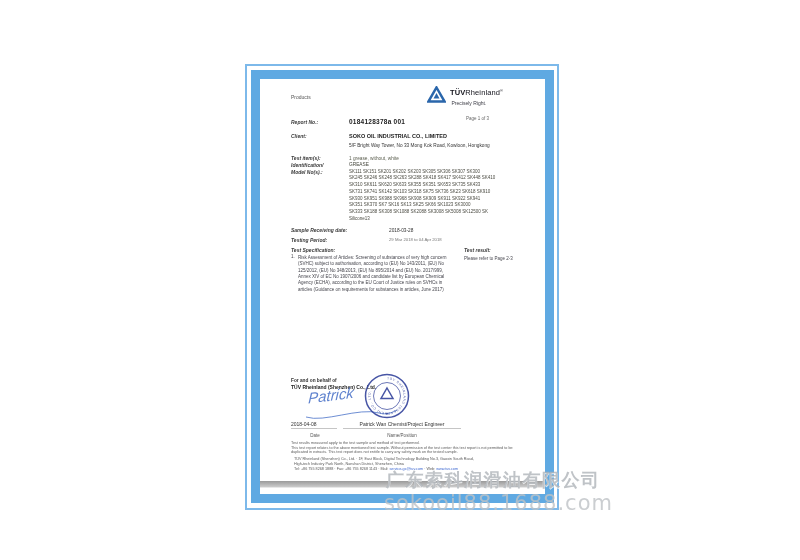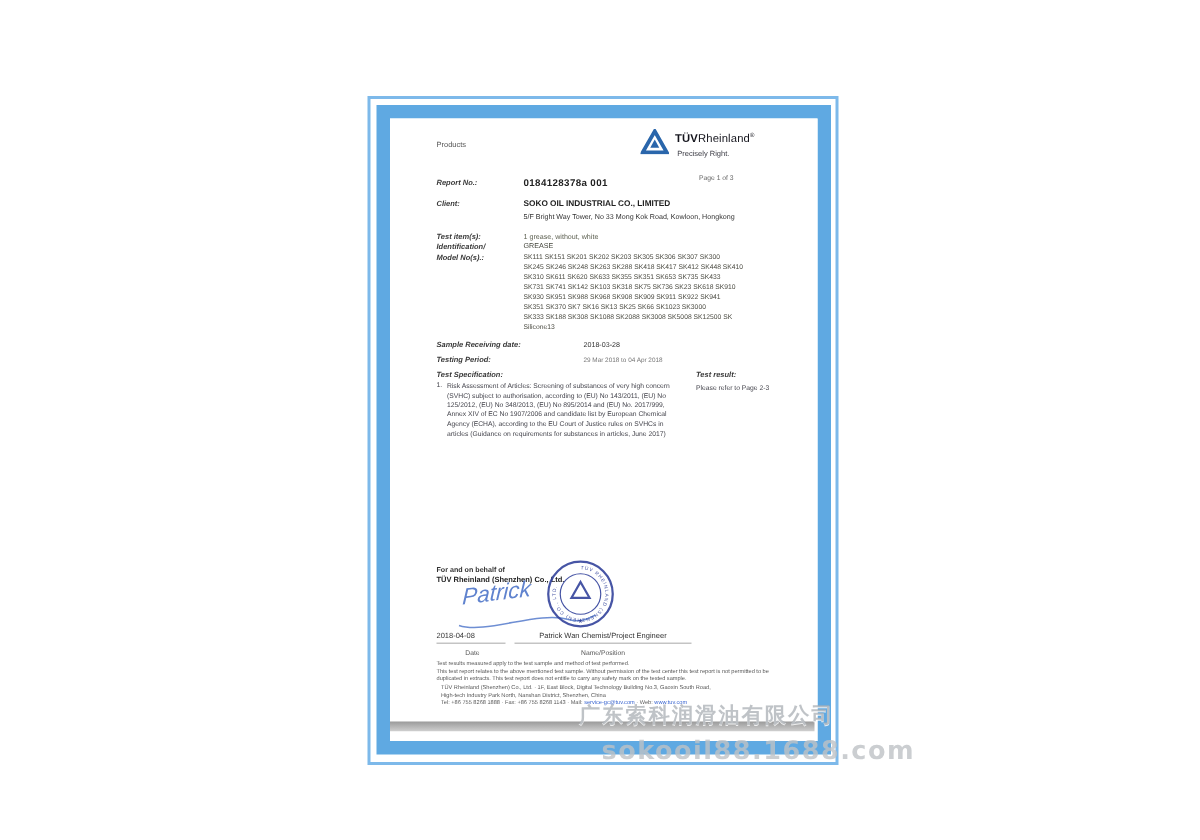--- a/index.html
+++ b/index.html
@@ -65,29 +65,28 @@
   .disclaimer{left:62px;top:722px;width:480px;font-size:7.5px;line-height:9.5px;color:#5a5a5a;}
   .address{left:68px;top:754px;width:480px;font-size:7.5px;line-height:10px;color:#5a5a5a;}
   .bluetxt{color:#3b66d0;}
   .shadowbar{
     left:0;top:804px;width:566px;height:13px;
     background:linear-gradient(#9a9a9a,#cfcfcf);
   }
   
   .wm1{
     position:absolute;left:386px;top:468px;z-index:20;pointer-events:none;
-    font-size:14px;letter-spacing:1.5px;color:rgba(170,175,180,0.75);
+    font-size:18px;letter-spacing:1.5px;color:rgba(170,175,180,0.75);
     font-weight:bold;text-shadow:0 1px 0 rgba(255,255,255,0.8);white-space:nowrap;
     font-family:"DejaVu Sans", sans-serif;
   }
   .wm2{
-    position:absolute;left:401px;top:491px;z-index:20;pointer-events:none;
-    font-size:17px;letter-spacing:1px;color:rgba(190,194,198,0.8);white-space:nowrap;
+    position:absolute;left:384px;top:491px;z-index:20;pointer-events:none;
+    font-size:21px;letter-spacing:1px;color:rgba(190,194,198,0.8);white-space:nowrap;
     font-family:"DejaVu Sans", sans-serif;
-    font-weight:bold;
   }
 </style>
 </head>
 <body>
 
 <div>
 
   <div class="frame-outer"></div>
   <div class="frame-thick"></div>
 

